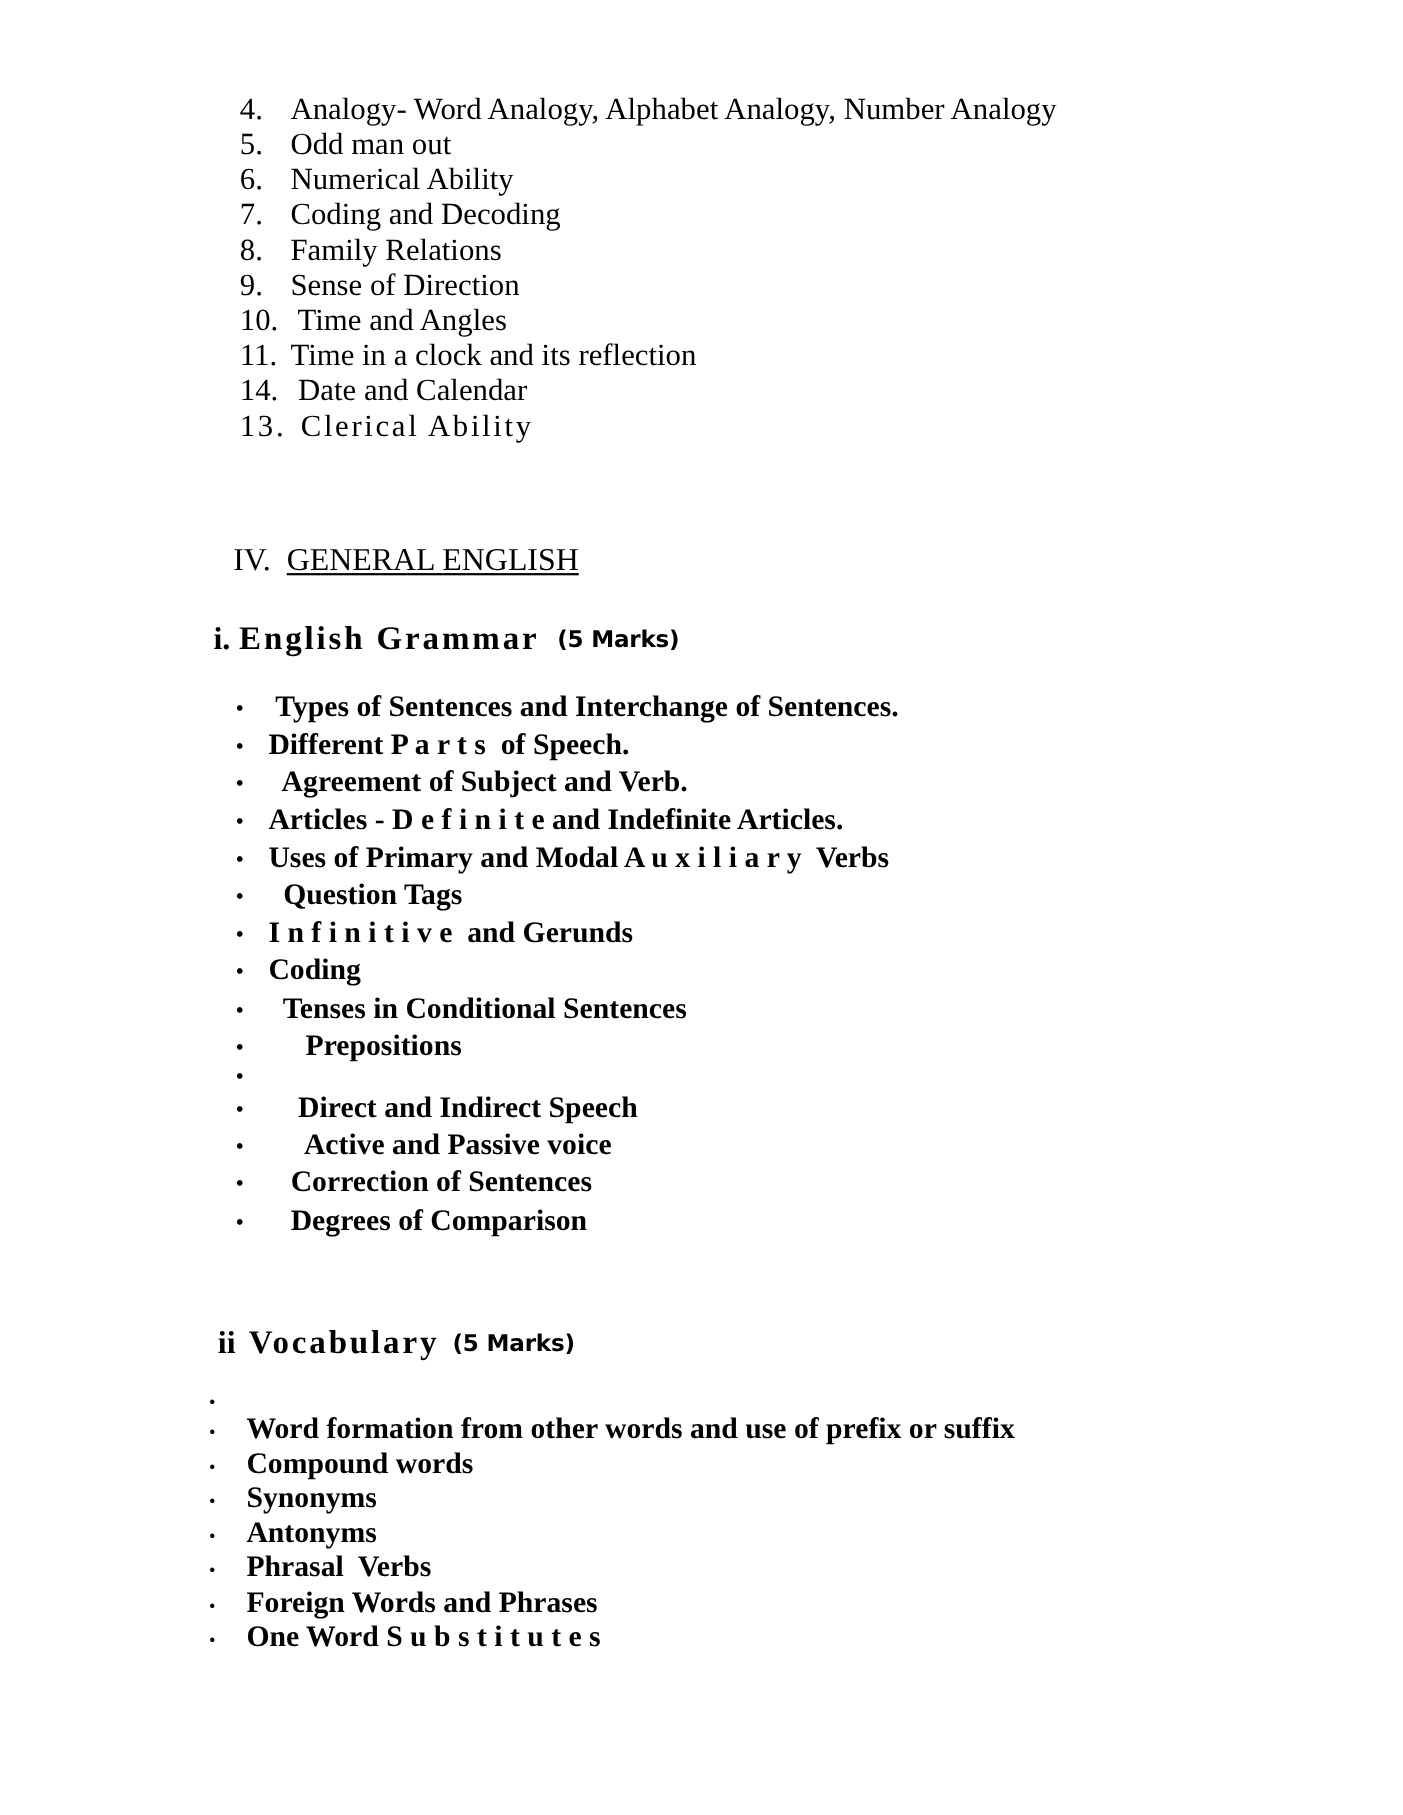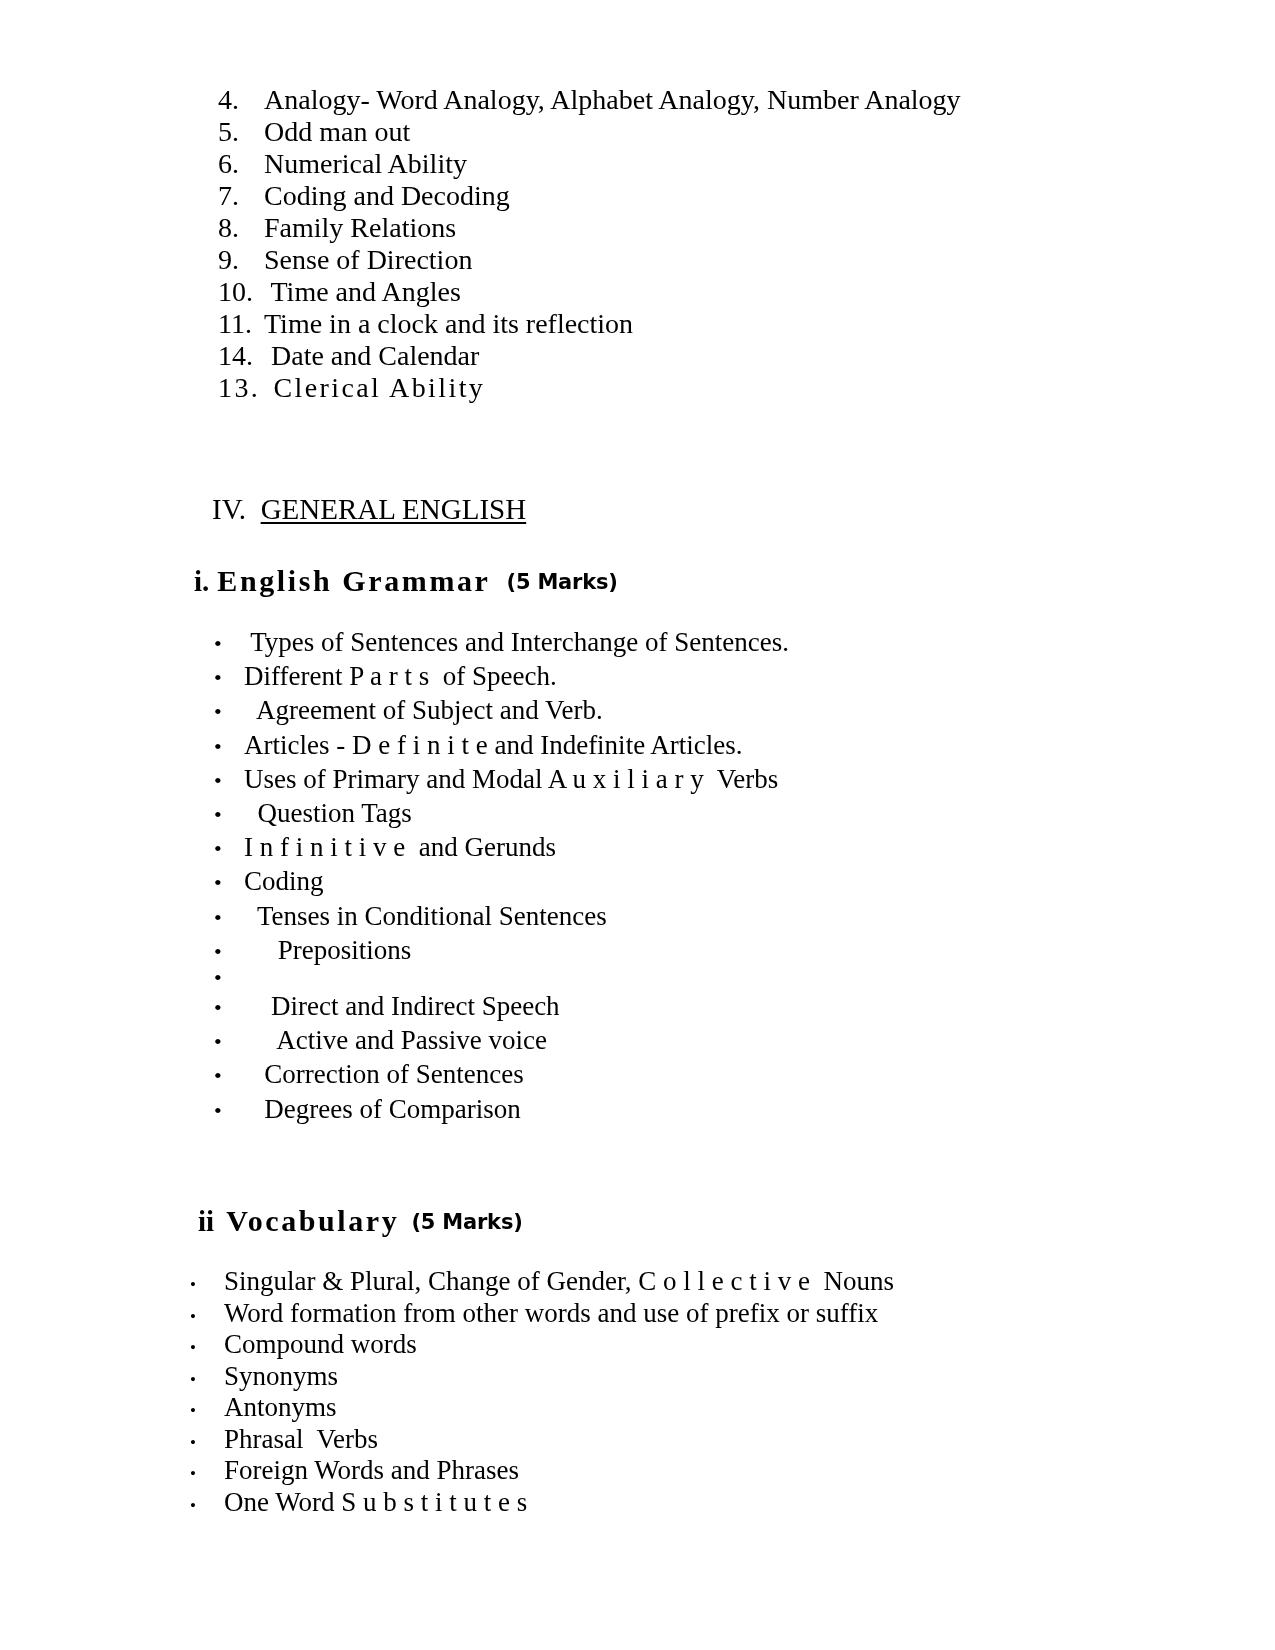--- a/index.html
+++ b/index.html
@@ -100,21 +100,21 @@
   .b-row {
     display: flex;
     align-items: baseline;
     white-space: pre;
   }
   .b-dot {
     flex: 0 0 auto;
     display: inline-block;
     line-height: 1;
   }
-  .b-text { display: inline-block; }
+  .b-text { display: inline-block; font-weight: bold; }
 
   
   #grammar-bullets {
     left: 214px;
     top: 625px;
     width: 900px;
   }
   #grammar-bullets .b-row {
     font-size: 27px;
     line-height: 34.2px;
@@ -183,21 +183,21 @@
       <div class="b-row"><span class="b-dot">•</span><span class="b-text">     Active and Passive voice</span></div>
       <div class="b-row"><span class="b-dot">•</span><span class="b-text">   Correction of Sentences</span></div>
       <div class="b-row"><span class="b-dot">•</span><span class="b-text">   Degrees of Comparison</span></div>
     </div>
 
   <div class="sub-heading" id="vocab-heading">
     <span class="sub-num">ii</span><span>&nbsp;&nbsp;&nbsp;</span><span class="sub-title">Vocabulary</span><span>&nbsp;&nbsp;&nbsp;</span><span class="sub-marks">(5 Marks)</span>
   </div>
 
   <div class="bullets" id="vocab-bullets">
-      <div class="b-row"><span class="b-dot">•</span><span class="b-text">Singular &amp; Plural, Change of Gender, C o l l e c t i v e  Nouns</span></div>
+      <div class="b-row"><span class="b-dot">•</span></div>
       <div class="b-row"><span class="b-dot">•</span><span class="b-text">Word formation from other words and use of prefix or suffix</span></div>
       <div class="b-row"><span class="b-dot">•</span><span class="b-text">Compound words</span></div>
       <div class="b-row"><span class="b-dot">•</span><span class="b-text">Synonyms</span></div>
       <div class="b-row"><span class="b-dot">•</span><span class="b-text">Antonyms</span></div>
       <div class="b-row"><span class="b-dot">•</span><span class="b-text">Phrasal  Verbs</span></div>
       <div class="b-row"><span class="b-dot">•</span><span class="b-text">Foreign Words and Phrases</span></div>
       <div class="b-row"><span class="b-dot">•</span><span class="b-text">One Word S u b s t i t u t e s</span></div>
     </div>
 
 </div>

